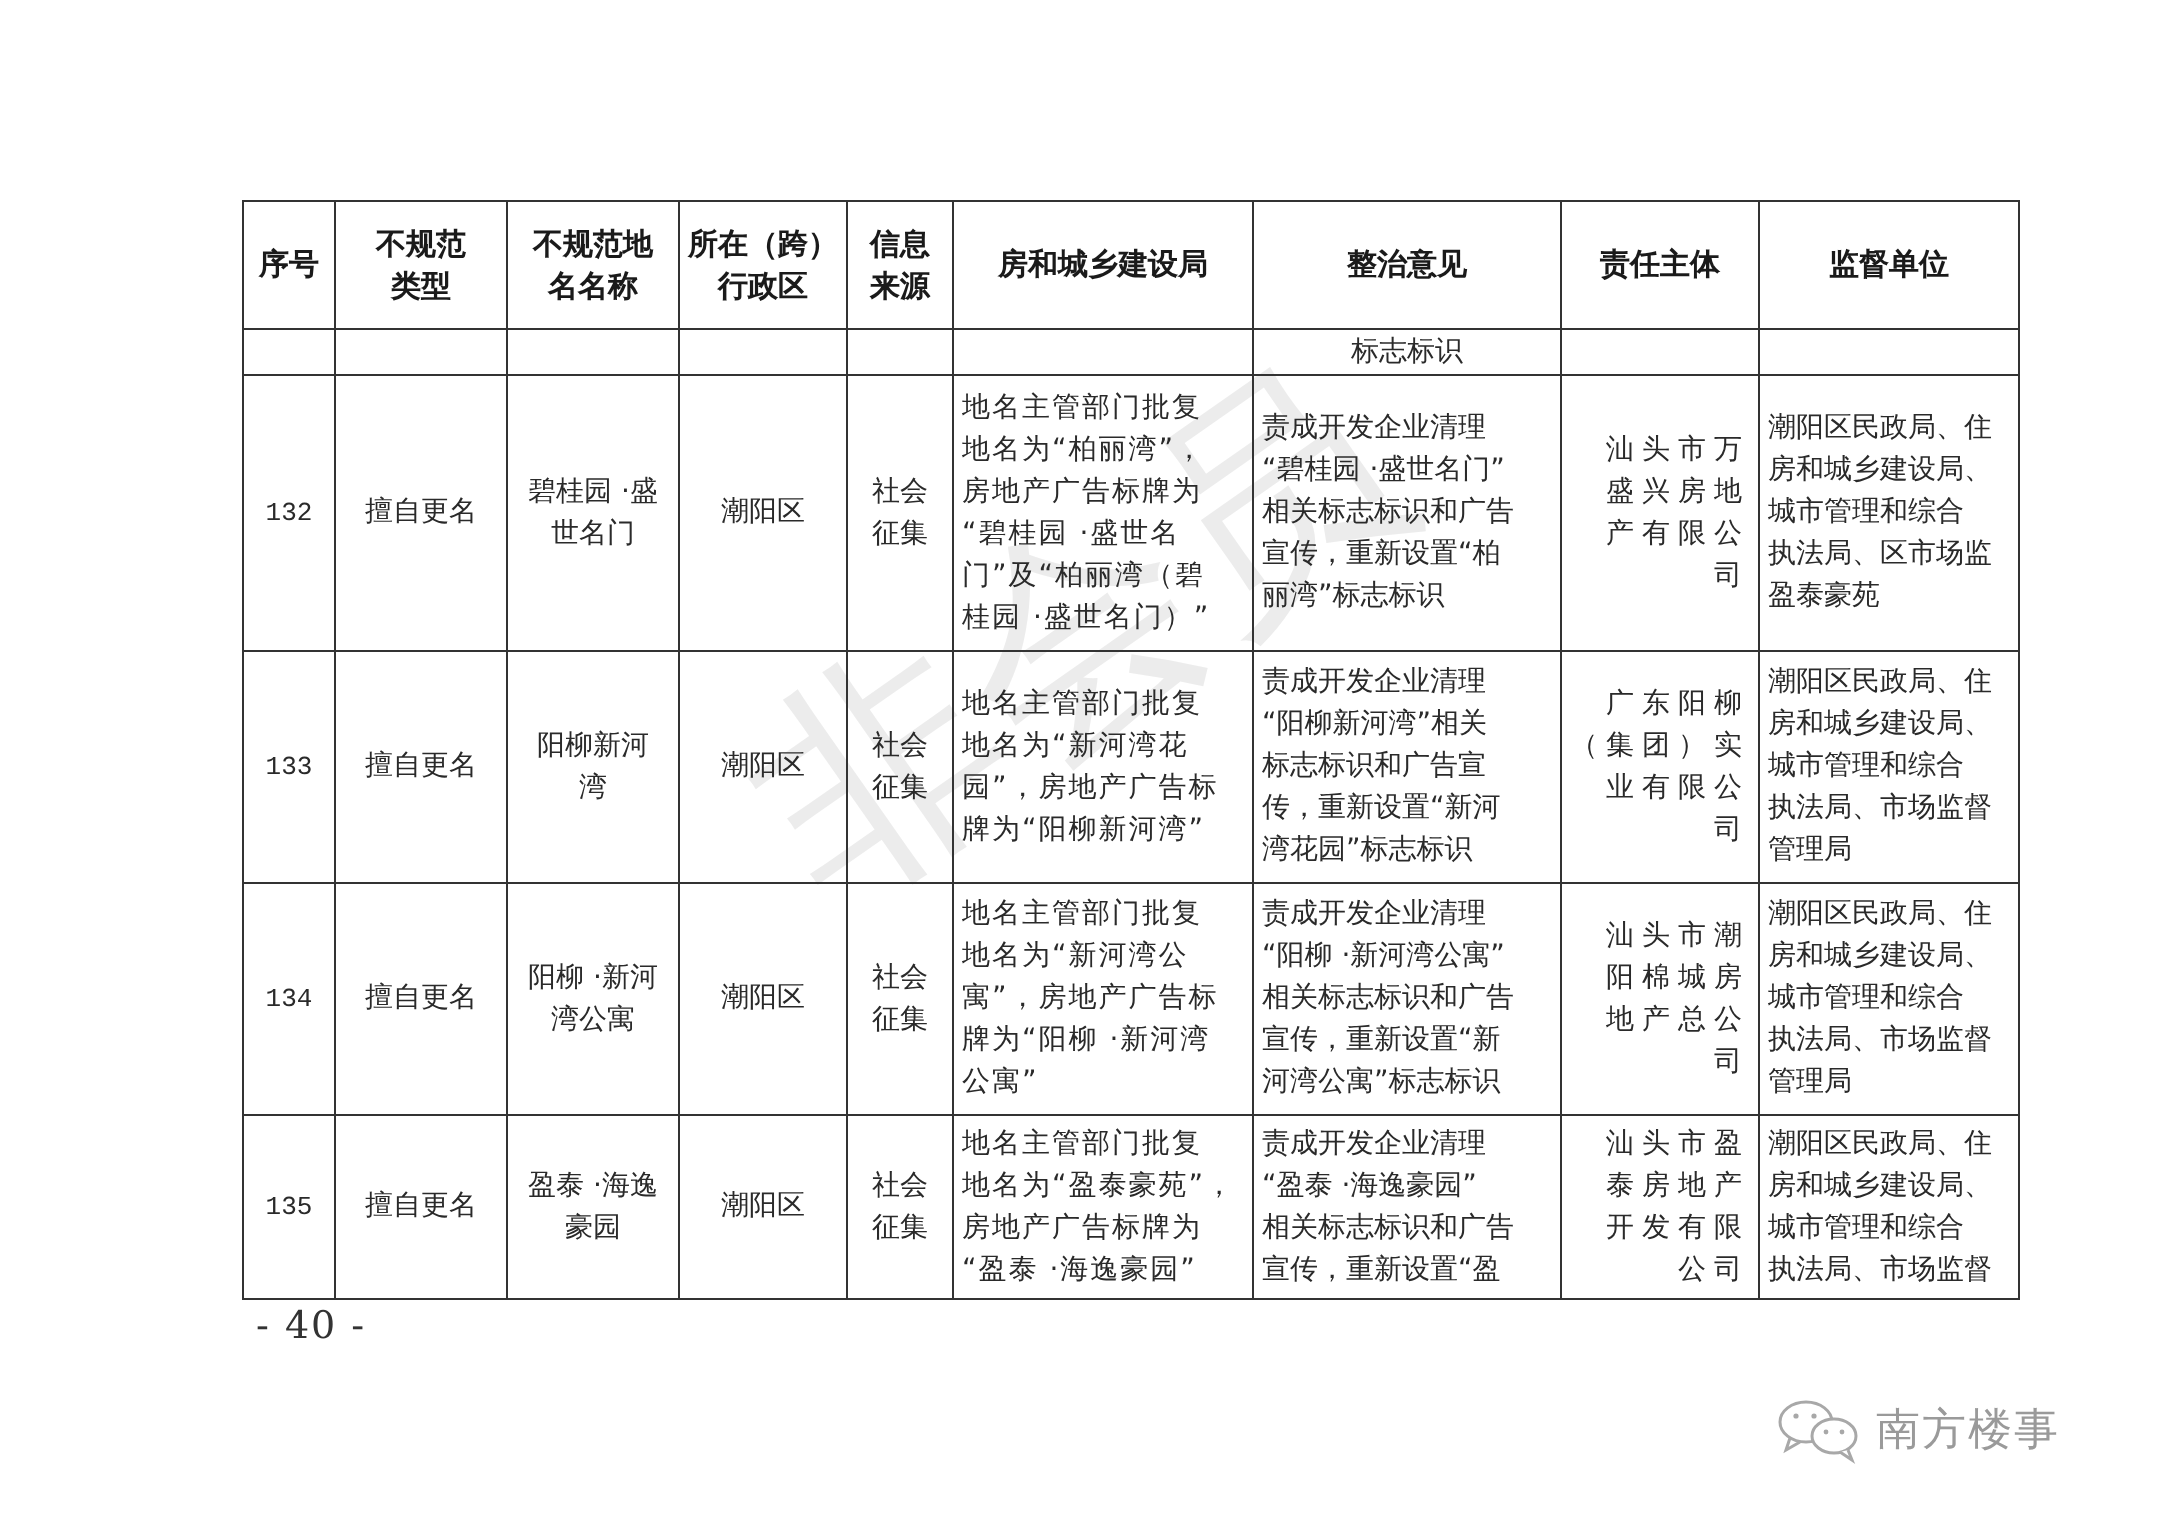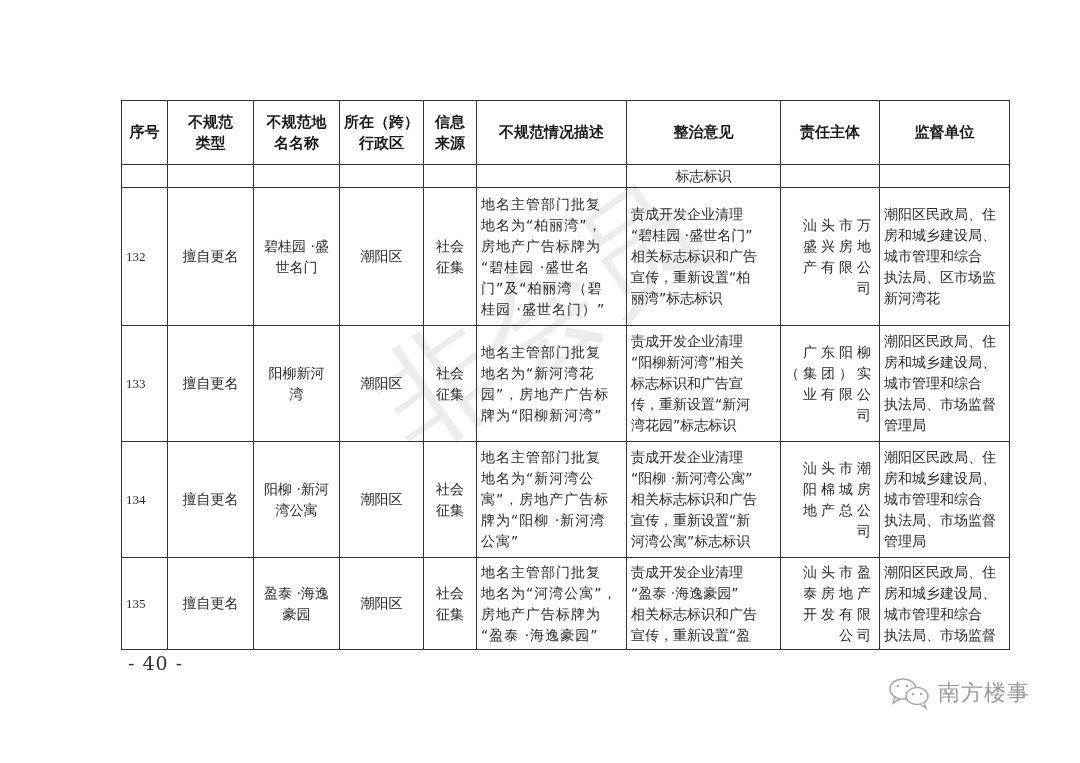--- a/index.html
+++ b/index.html
@@ -48,23 +48,23 @@
     td.left { text-align: center; }
     td.desc {
       text-align: justify;
       letter-spacing: 1px;
       vertical-align: top;
     }
     td.opinion { vertical-align: top; text-align: justify; }
     td.entity { letter-spacing: 4px; text-align: right; }
     td.supervisor { vertical-align: top; font-family: Liberation Serif, serif; }
     td.num {
-      font-family: Liberation Serif, serif;
+      font-family: Liberation Mono, monospace;
       font-size: 13px;
-      text-align: left;
+      text-align: center;
     }
     .cell-line { display: block; white-space: nowrap; }
     .footer-page {
       position: absolute;
       left: 128px;
       top: 652px;
       font-family: "DejaVu Serif", serif;
       font-size: 19px;
       color: #333;
       letter-spacing: 1px;
@@ -77,21 +77,21 @@
       color: rgba(200,200,200,0.35);
       transform: rotate(-35deg);
       transform-origin: left top;
       font-family: "DejaVu Sans", sans-serif;
       pointer-events: none;
       white-space: nowrap;
     }
     .brand {
       position: absolute;
       left: 888px;
-      top: 676px;
+      top: 698px;
       display: flex;
       align-items: center;
       gap: 6px;
       color: #9a9a9a;
       font-size: 22px;
       letter-spacing: 1px;
     }
     .brand svg { display: block; }
   </style>
 </head>
@@ -128,21 +128,21 @@
           </th>
         <th>
             <span class="cell-line">所在（跨）</span>
             <span class="cell-line">行政区</span>
           </th>
         <th>
             <span class="cell-line">信息</span>
             <span class="cell-line">来源</span>
           </th>
         <th>
-            <span class="cell-line">不规范情况描述</span>
+            <span class="cell-line">房和城乡建设局</span>
           </th>
         <th>
             <span class="cell-line">整治意见</span>
           </th>
         <th>
             <span class="cell-line">责任主体</span>
           </th>
         <th>
             <span class="cell-line">监督单位</span>
           </th>
@@ -192,21 +192,21 @@
           <span class="cell-line">汕头市万</span>
           <span class="cell-line">盛兴房地</span>
           <span class="cell-line">产有限公</span>
           <span class="cell-line">司</span>
         </td>
         <td class="supervisor">
           <span class="cell-line">潮阳区民政局、住</span>
           <span class="cell-line">房和城乡建设局、</span>
           <span class="cell-line">城市管理和综合</span>
           <span class="cell-line">执法局、区市场监</span>
-          <span class="cell-line">新河湾花</span>
+          <span class="cell-line">盈泰豪苑</span>
         </td>
       </tr>
 
       <tr style="height:116px">
         <td class="num">133</td>
         <td class="center">擅自更名</td>
         <td class="left">
           <span class="cell-line">阳柳新河</span>
             <span class="cell-line">湾</span>
         </td>
@@ -291,21 +291,21 @@
           <span class="cell-line">盈泰 ·海逸</span>
             <span class="cell-line">豪园</span>
         </td>
         <td class="center">潮阳区</td>
         <td class="center">
           <span class="cell-line">社会</span>
             <span class="cell-line">征集</span>
         </td>
         <td class="desc">
           <span class="cell-line">地名主管部门批复</span>
-          <span class="cell-line">地名为“河湾公寓”，</span>
+          <span class="cell-line">地名为“盈泰豪苑”，</span>
           <span class="cell-line">房地产广告标牌为</span>
           <span class="cell-line">“盈泰 ·海逸豪园”</span>
         </td>
         <td class="opinion">
           <span class="cell-line">责成开发企业清理</span>
           <span class="cell-line">“盈泰 ·海逸豪园”</span>
           <span class="cell-line">相关标志标识和广告</span>
           <span class="cell-line">宣传，重新设置“盈</span>
         </td>
         <td class="entity">

